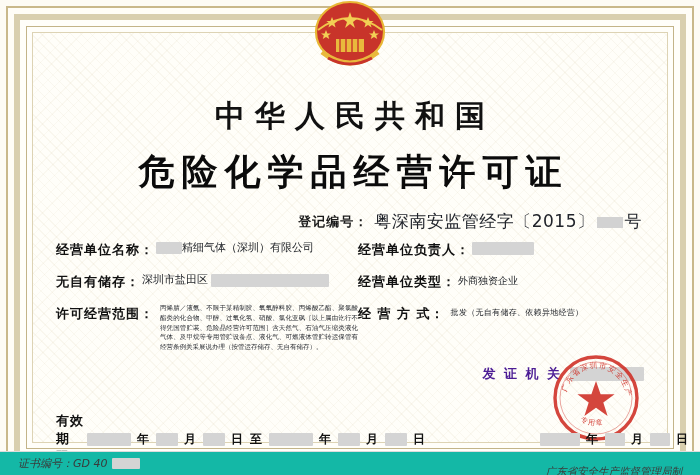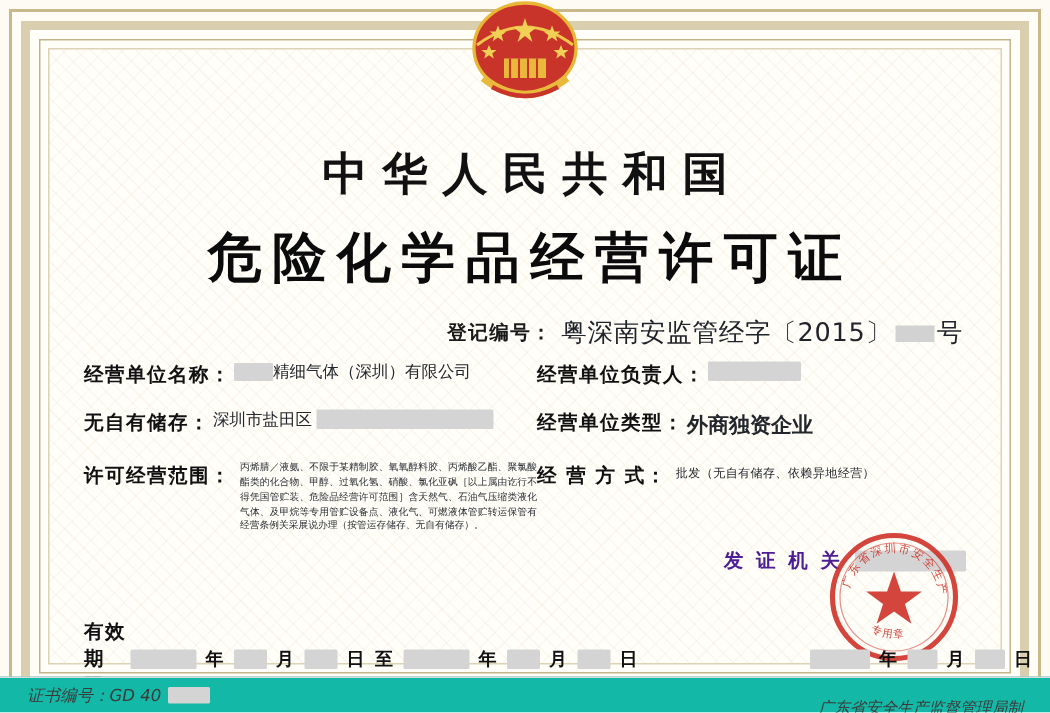--- a/index.html
+++ b/index.html
@@ -302,21 +302,21 @@
 
     <div class="row">
       <div class="col-left">
         <span class="flabel">无自有储存：</span>
         <span class="fvalue">
           <span>深圳市盐田区</span><span class="rb rb-lg" style="width:118px;margin-left:3px;"></span>
         </span>
       </div>
       <div class="col-right">
         <span class="flabel">经营单位类型：</span>
-        <span class="fvalue" style="font-size:14px;padding-top:2px;font-weight:bold;">外商独资企业</span>
+        <span class="fvalue" style="font-size:10px;padding-top:2px;">外商独资企业</span>
       </div>
     </div>
 
     <div class="row">
       <div class="col-left">
         <span class="flabel">许可经营范围：</span>
         <span class="scope-text">丙烯腈／液氨、不限于某精制胶、氧氧醇料胶、丙烯酸乙酯、聚氯酸酯类的化合物、甲醇、过氧化氢、硝酸、氯化亚砜［以上属由讫行不得凭国管贮装、危险品经营许可范围］含天然气、石油气压缩类液化气体、及甲烷等专用管贮设备点、液化气、可燃液体管贮转运保管有经营条例关采展说办理（按管运存储存、无自有储存）。</span>
       </div>
       <div class="col-right">
         <span class="flabel">经 营 方 式：</span>

